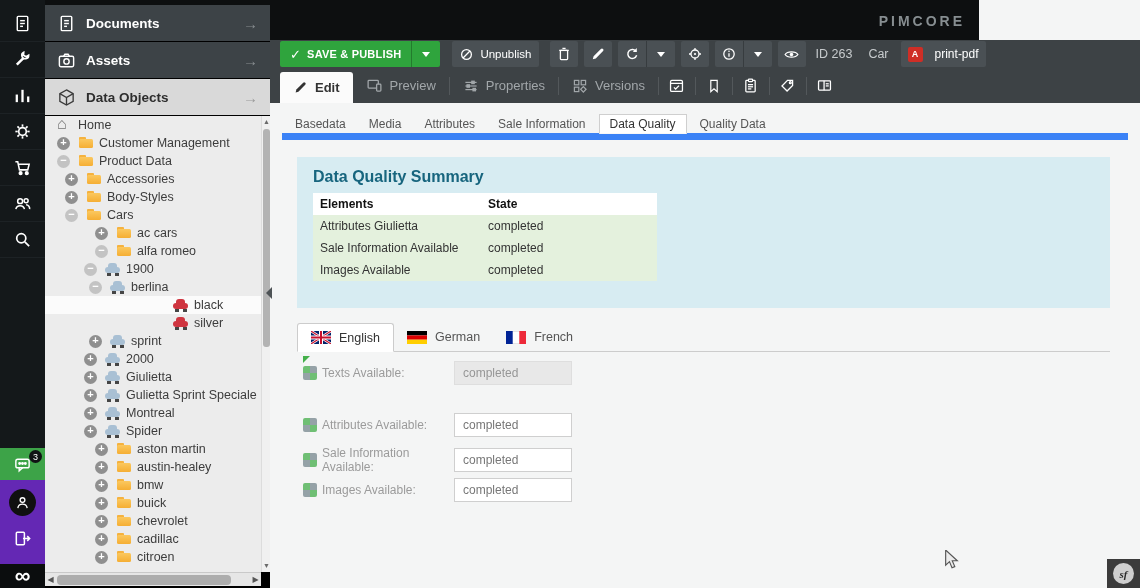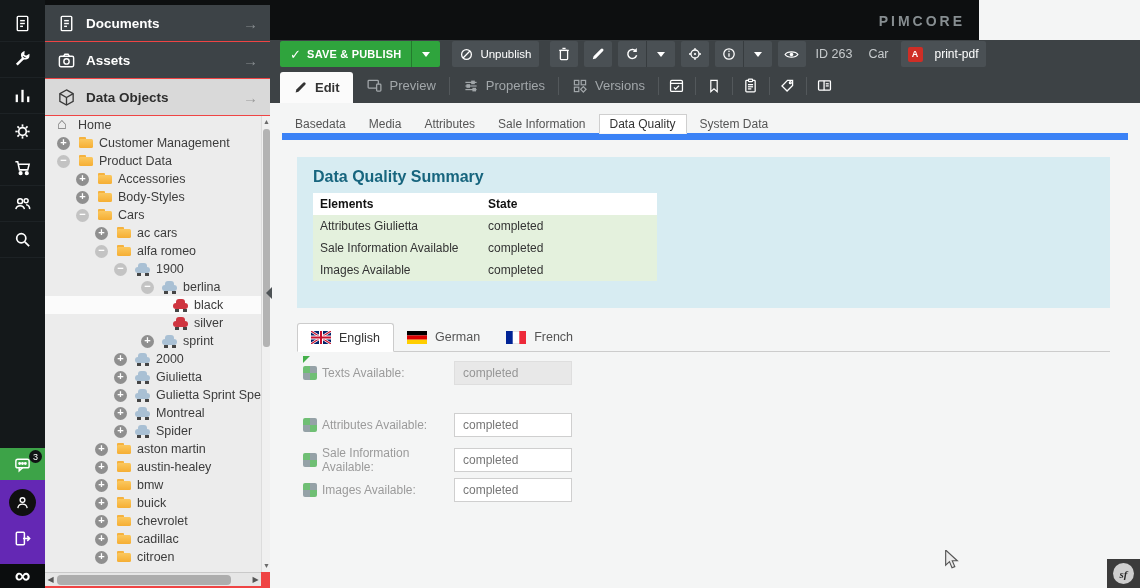--- a/index.html
+++ b/index.html
@@ -23,32 +23,32 @@
                display:flex; align-items:center; justify-content:center; }
   .chatbadge { position:absolute; right:3px; top:2px; width:13px; height:13px; border-radius:50%; background:#101314;
                color:#fff; font-size:9px; display:flex; align-items:center; justify-content:center; }
   #purpleblock { position:absolute; left:0; top:480px; width:45px; height:84px; background:#6428b4; }
   .avatarcircle { position:absolute; left:9px; top:9px; width:27px; height:27px; border-radius:50%; background:#101010;
                   display:flex; align-items:center; justify-content:center; }
   .logoutwrap { position:absolute; left:13px; top:49px; }
   #railbottom { position:absolute; left:0; top:564px; width:45px; height:24px; background:#0b0d0e;
                 display:flex; align-items:center; justify-content:center; color:#fff; font-size:22px; font-weight:bold; line-height:1; }
   
-  #sidebar { position:absolute; left:45px; top:5px; width:225px; height:583px; background:#ef4444; z-index:3; }
+  #sidebar { position:absolute; left:45px; top:5px; width:225px; height:583px; background:#000000; z-index:3; }
   .acc { height:36px; margin-bottom:1px; display:flex; align-items:center; padding:0 12px; gap:10px;
          font-size:13.5px; font-weight:bold; }
   .acc.dark { background:#3d4347; color:#fff; }
   .acc.light { background:#d9d9d9; color:#2e2e2e; }
   .accarrow { margin-left:auto; font-size:15px; font-weight:normal; }
   .acc.dark .accarrow { color:#878d90; }
   .acc.light .accarrow { color:#9a9a9a; }
   #tree { position:absolute; left:0; top:111px; width:216px; height:456px; background:#ececec; overflow:hidden; }
   .trow { display:flex; align-items:center; height:18px; font-size:12.5px; color:#3c3c3c; white-space:nowrap; overflow:hidden; }
   .trow.sel { background:#fbfbfb; }
-  .lv1{padding-left:12px}.lv2{padding-left:31px}.lv3{padding-left:50px}.lv4{padding-left:69px}.lv5{padding-left:96px}.lv6{padding-left:107px}
+  .lv1{padding-left:12px}.lv2{padding-left:20px}.lv3{padding-left:50px}.lv4{padding-left:39px}.lv5{padding-left:44px}.lv6{padding-left:107px}
   .exp { width:13px; height:13px; flex:none; margin-right:8px; border-radius:50%; display:flex; align-items:center;
          justify-content:center; color:#fff; font-size:11px; font-weight:bold; line-height:1; }
   .exp[data-exp="plus"] { background:#8f8f8f; }
   .exp[data-exp="plus"]::before { content:"+"; margin-top:-1px; }
   .exp[data-exp="minus"] { background:#c3c3c3; }
   .exp[data-exp="minus"]::before { content:"−"; margin-top:-1px; }
   .ti { width:16px; height:14px; flex:none; margin-right:5px; position:relative; }
   .ti[data-icon="home"]::before { content:"⌂"; position:absolute; left:0; top:-3px; font-size:16px; color:#757575; }
   .ti[data-icon="folder"]::before { content:""; position:absolute; left:1px; top:1px; width:7px; height:4px;
         background:#f5b23e; border-radius:1px 1px 0 0; }
@@ -567,21 +567,21 @@
     </div>
   </div>
 
   <div id="content">
     <div id="tabrow">
       <div class="ctab">Basedata</div>
       <div class="ctab">Media</div>
       <div class="ctab">Attributes</div>
       <div class="ctab">Sale Information</div>
       <div class="ctab active">Data Quality</div>
-      <div class="ctab">System Data</div>
+      <div class="ctab">Quality Data</div>
     </div>
 
     <div id="panel">
       <h2>Data Quality Summary</h2>
       <div id="sumtable">
         <div class="srow shead">
           <div class="c1">Elements</div>
           <div class="c2">State</div>
         </div>
         <div class="srow st-complete">

